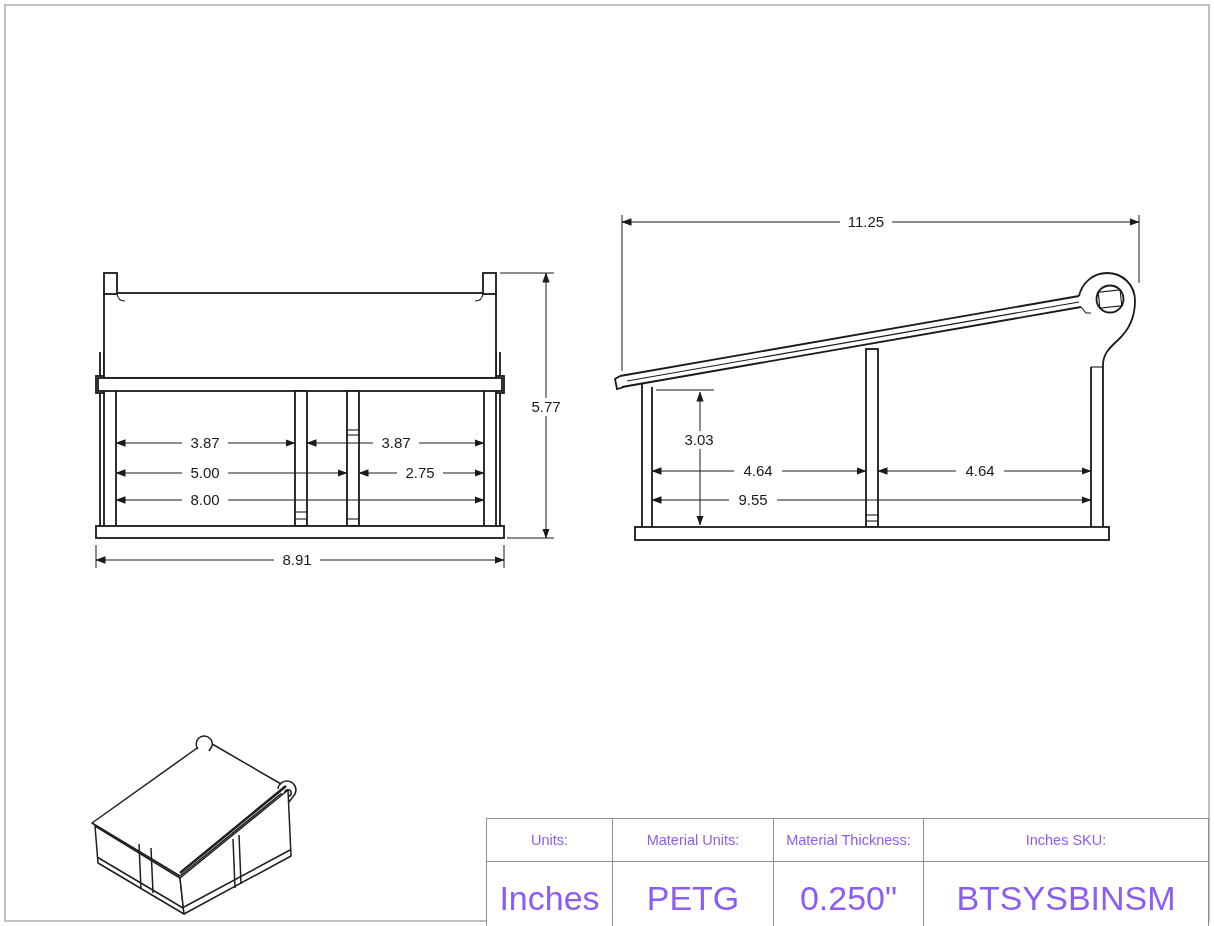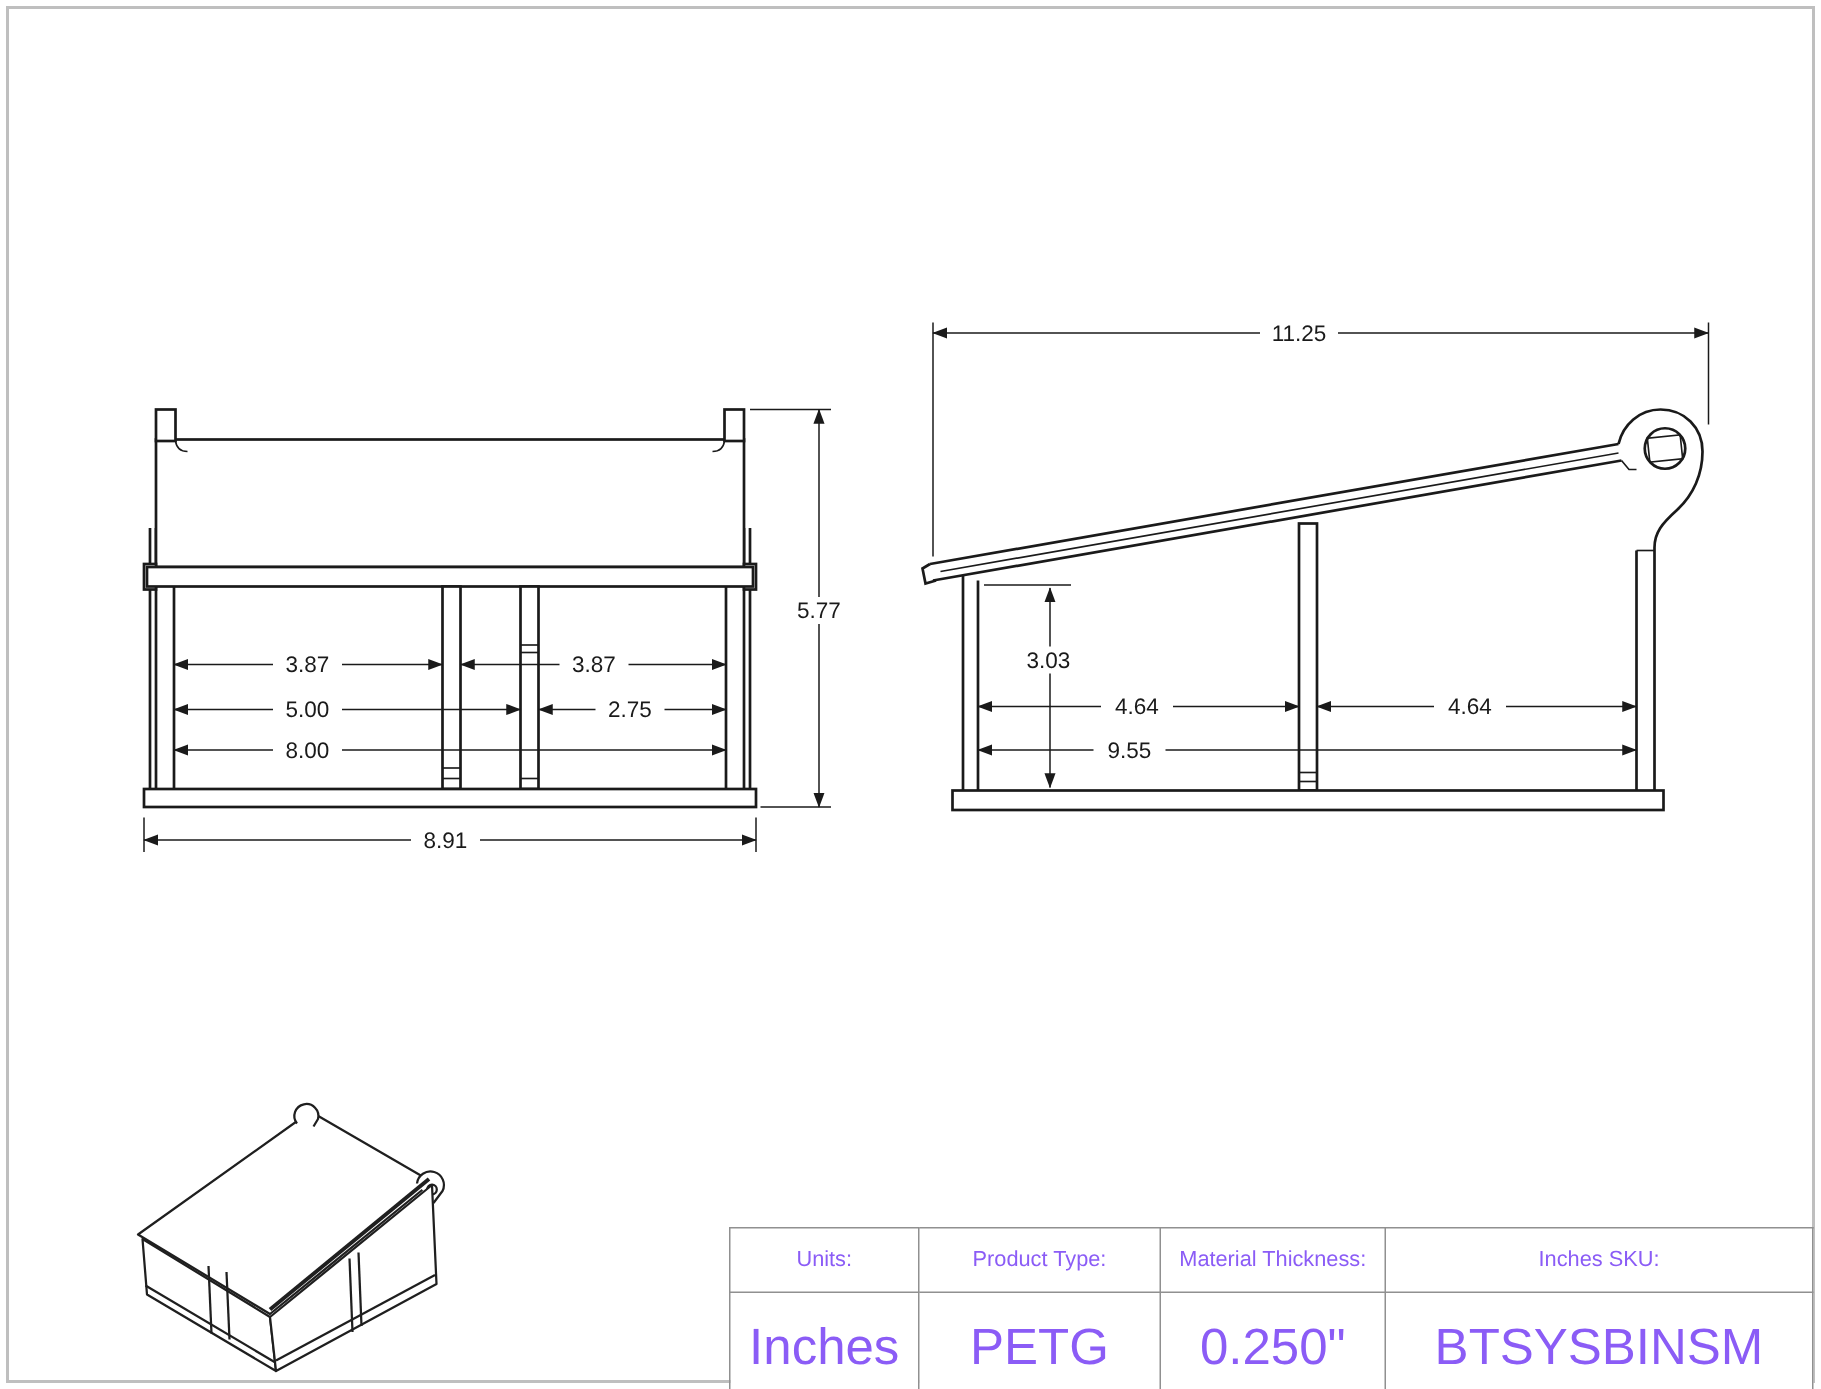--- a/index.html
+++ b/index.html
@@ -179,21 +179,21 @@
   <table id="title-block">
     <colgroup>
       <col style="width:126px">
         <col style="width:161px">
         <col style="width:150px">
         <col style="width:285px">
     </colgroup>
     <tbody>
         <tr class="hdr">
       <td>Units:</td>
-      <td>Product Type:</td>
+      <td>Material Units:</td>
       <td>Material Thickness:</td>
       <td>Inches SKU:</td>
     </tr>
     <tr class="val">
       <td>Inches</td>
       <td>PETG</td>
       <td>0.250"</td>
       <td>BTSYSBINSM</td>
     </tr>
   </tbody>

